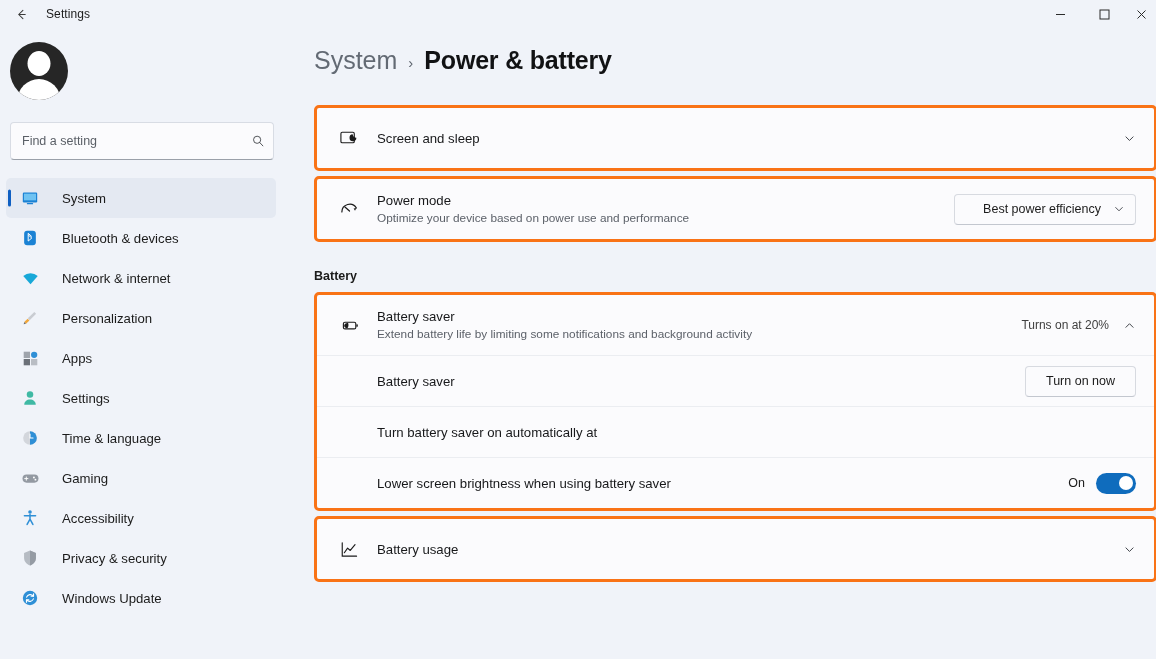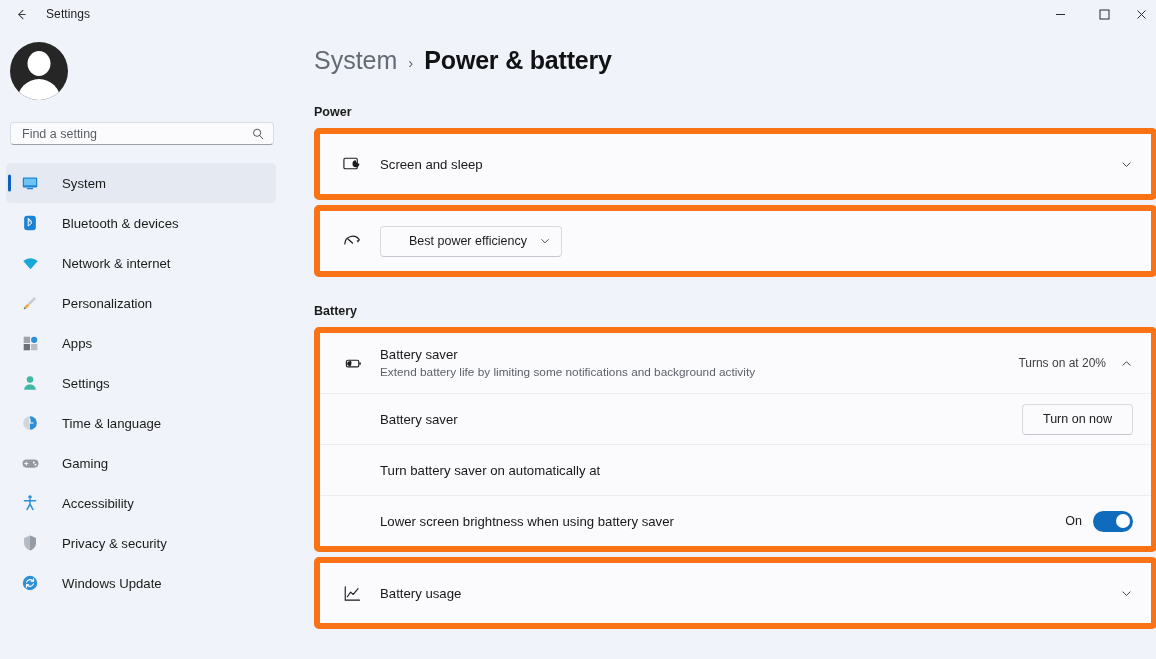--- a/index.html
+++ b/index.html
@@ -76,21 +76,21 @@
   .avatar .body {
     position: absolute; left: 50%; top: 37px;
     transform: translateX(-50%);
     width: 43px; height: 34px;
     border-radius: 22px 22px 0 0;
     background: #ffffff;
   }
 
   .searchwrap {
     margin: 22px 14px 0 10px;
-    height: 23px;
+    height: 38px;
     background: #fbfbfd;
     border: 1px solid #d8dce4;
     border-bottom: 1px solid #9aa0a9;
     border-radius: 4px;
     display: flex; align-items: center;
     padding: 0 8px 0 11px;
   }
   .searchwrap input {
     flex: 1;
     border: 0; outline: 0; background: transparent;
@@ -149,21 +149,21 @@
   .section-title {
     font-size: 12.5px;
     font-weight: bold;
     color: #1b1b1b;
     margin-bottom: 9px;
   }
   .section-title.battery { margin-top: 27px; }
 
   .card {
     background: #fbfbfd;
-    border: 6px solid #f97316;
+    border: 3px solid #f97316;
     border-radius: 5px;
     margin-right: -1px;
   }
   .card + .card { margin-top: 5px; }
 
   .row {
     display: flex; align-items: center;
     padding: 0 18px 0 20px;
     min-height: 60px;
   }
@@ -404,21 +404,20 @@
   </div>
 
   <div class="content">
 
     <div class="breadcrumb">
       <span class="bc-parent">System</span>
       <span class="bc-sep">›</span>
       <span class="bc-current">Power &amp; battery</span>
     </div>
 
-    <div class="section-title">Power</div>
 
     <div class="card">
       <div class="row">
         <span class="row-ico">
           <svg width="21" height="21" viewBox="0 0 22 22" fill="none">
             <rect x="2" y="4.5" width="14" height="11" rx="1.4" stroke="currentColor" stroke-width="1.2"></rect>
             <path d="M18.2 10.2a3.6 3.6 0 1 1-3.9-3.6 4.3 4.3 0 0 0 3.9 3.6z" fill="currentColor"></path>
           </svg>
         </span>
         <div class="row-text">
@@ -436,20 +435,24 @@
 
     <div class="card">
       <div class="row">
         <span class="row-ico">
           <svg width="21" height="21" viewBox="0 0 22 22" fill="none">
             <path d="M3 13.6a8.2 8.2 0 0 1 15.2-4.2" stroke="currentColor" stroke-width="1.3" stroke-linecap="round"></path>
             <path d="M18.2 9.4l-2.9.5 1.5 2.5z" fill="currentColor"></path>
             <path d="M11 12.6 6.2 8.4" stroke="currentColor" stroke-width="1.3" stroke-linecap="round"></path>
           </svg>
         </span>
+        <div class="row-text">
+          <div class="row-title">Power mode</div>
+          <div class="row-sub">Optimize your device based on power use and performance</div>
+        </div>
         <div class="row-right">
           <div class="combo wide">
             <span>Best power efficiency</span>
             <span class="chev">
               <svg width="12" height="12" viewBox="0 0 16 16" fill="none">
                 <path d="M3.6 6 8 10.4 12.4 6" stroke="currentColor" stroke-width="1.2" stroke-linecap="round" stroke-linejoin="round"></path>
               </svg>
             </span>
           </div>
         </div>

